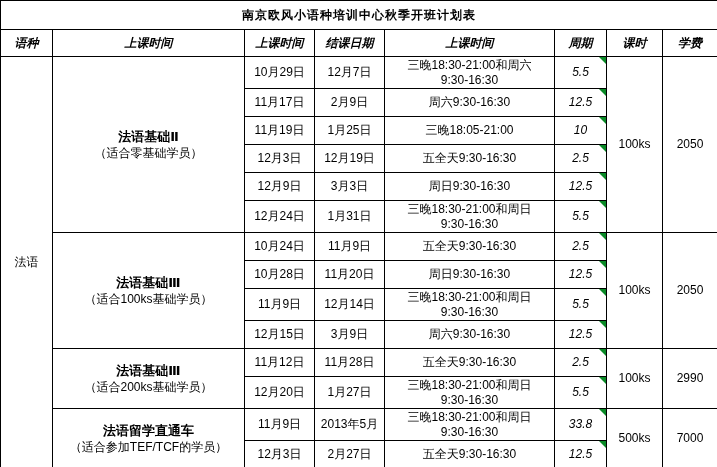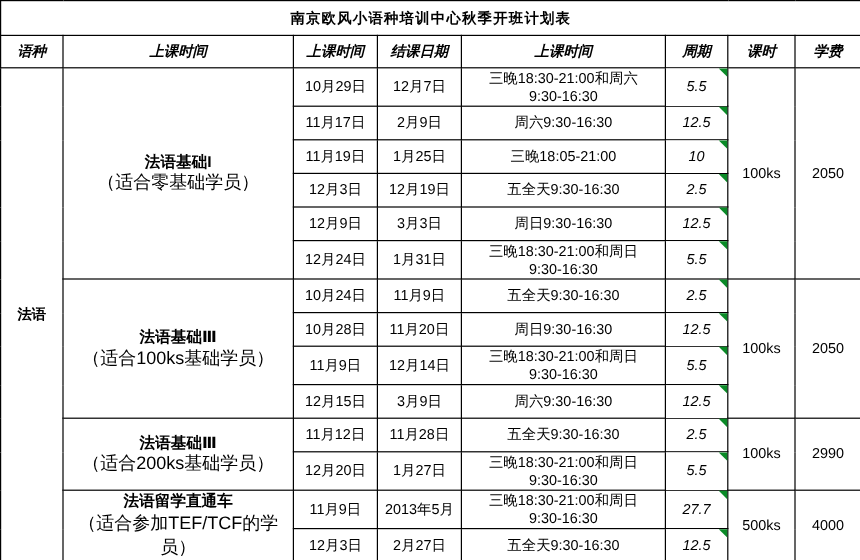--- a/index.html
+++ b/index.html
@@ -47,31 +47,31 @@
   .hdr td {
     font-weight: bold;
     font-size: 13px;
     height: 26px;
     font-style: italic;
   }
   .cell-pad {
     padding: 3px 2px;
   }
   .vgroup {
-    font-weight: bold;
+    font-weight: normal;
     font-size: 14px;
   }
   .coursename {
     font-weight: bold;
     font-size: 13px;
     line-height: 1.35;
   }
   .coursesub {
     font-weight: normal;
-    font-size: 15px;
+    font-size: 12px;
     line-height: 1.35;
   }
   .time-cell {
     font-size: 12px;
     line-height: 1.3;
     padding: 2px 1px;
   }
   .two-line {
     white-space: pre-line;
   }
@@ -121,21 +121,21 @@
         <td>上课时间</td>
         <td>结课日期</td>
         <td>上课时间</td>
         <td>周期</td>
         <td>课时</td>
         <td>学费</td>
       </tr>
     <tr class="row-h-2">
           <td class="vgroup" rowspan="14">法语</td>
           <td rowspan="6" class="cell-pad">
-            <div class="coursename">法语基础I</div>
+            <div class="coursename">法语基础Ⅱ</div>
             <div class="coursesub">（适合零基础学员）</div>
           </td>
           <td>10月29日</td>
           <td>12月7日</td>
           <td class="time-cell two-line">三晚18:30-21:00和周六
 9:30-16:30</td>
           <td class="mark num">5.5</td>
           <td rowspan="6">100ks</td>
           <td rowspan="6">2050</td>
         </tr>
@@ -222,23 +222,23 @@
         </tr>
         <tr class="row-h-2">
           <td rowspan="2" class="cell-pad">
             <div class="coursename">法语留学直通车</div>
             <div class="coursesub">（适合参加TEF/TCF的学员）</div>
           </td>
           <td>11月9日</td>
           <td>2013年5月</td>
           <td class="time-cell two-line">三晚18:30-21:00和周日
 9:30-16:30</td>
-          <td class="mark num">27.7</td>
+          <td class="mark num">33.8</td>
           <td rowspan="2">500ks</td>
-          <td rowspan="2">4000</td>
+          <td rowspan="2">7000</td>
         </tr>
         <tr class="row-h-1">
           <td>12月3日</td>
           <td>2月27日</td>
           <td class="time-cell">五全天9:30-16:30</td>
           <td class="mark num">12.5</td>
         </tr>
       </tbody>
   </table>
 </div>

